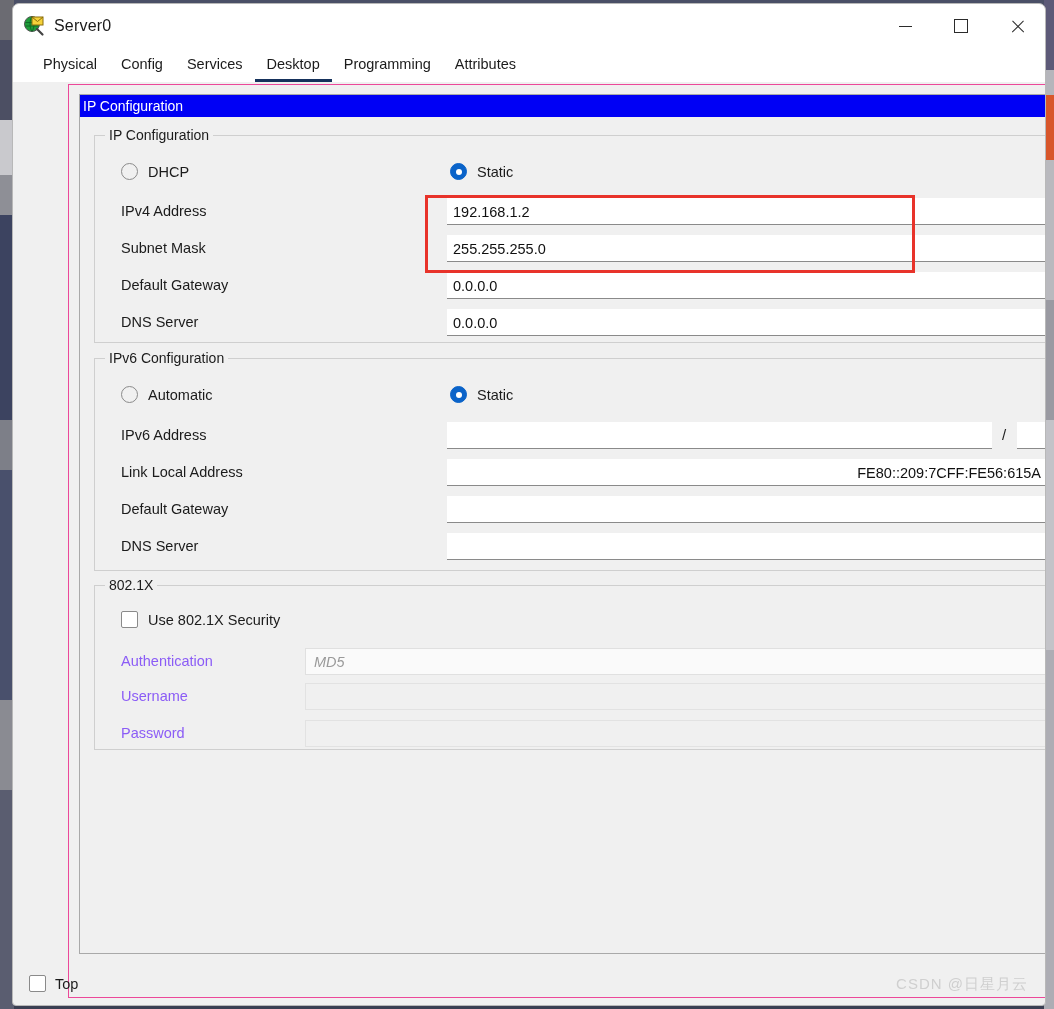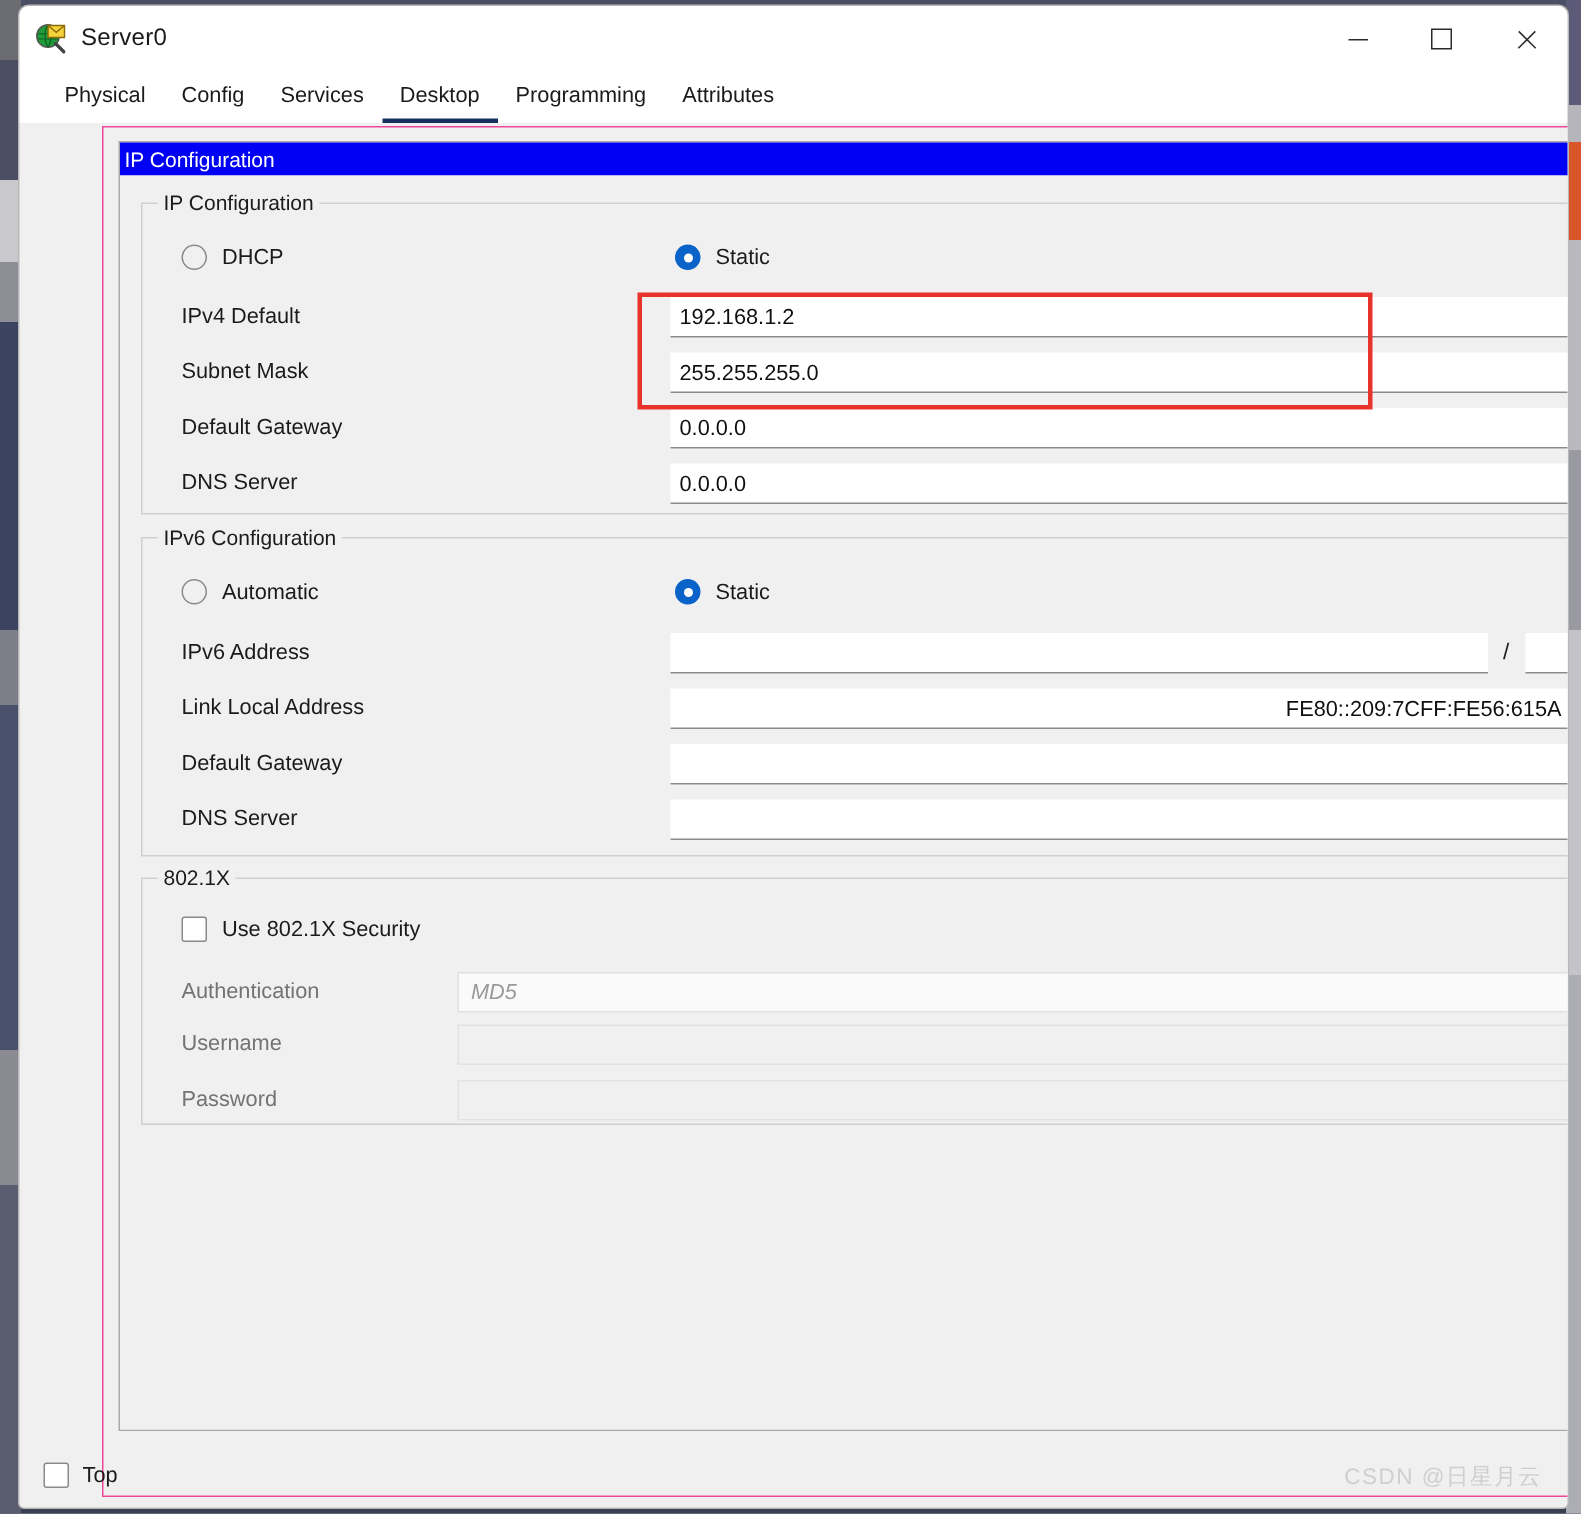--- a/index.html
+++ b/index.html
@@ -233,21 +233,21 @@
     width: 9px; height: 9px;
     border-right: 1.3px solid #b0b0b0;
     border-bottom: 1.3px solid #b0b0b0;
     transform: rotate(45deg) translate(-2px,-2px);
   }
   .field.disabled {
     background: #f0f0f0;
     border: 1px solid #e2e2e2;
     border-bottom: 1px solid #e2e2e2;
   }
-  .label-dim { color: #737373; }
+  .label-dim { color: #8b5cf6; }
 
   
   #red-annotation {
     position: absolute;
     border: 3px solid #e8332a;
     box-sizing: border-box;
     pointer-events: none;
   }
 
   
@@ -331,21 +331,21 @@
           <div class="radio-wrap" style="left:26px; top:27px;">
             <span class="radio"></span>
             <span class="radio-label">DHCP</span>
           </div>
           <div class="radio-wrap" style="left:355px; top:27px;">
             <span class="radio checked"></span>
             <span class="radio-label">Static</span>
           </div>
 
           <div class="row" style="top:62px;">
-            <span class="row-label">IPv4 Default</span>
+            <span class="row-label">IPv4 Address</span>
             <input class="field" style="left: 352px; top: 0px; width: 600px; height: 27px;" value="192.168.1.2">
           </div>
 
           <div class="row" style="top:99px;">
             <span class="row-label">Subnet Mask</span>
             <input class="field" style="left: 352px; top: 0px; width: 600px; height: 27px;" value="255.255.255.0">
           </div>
 
           <div class="row" style="top:136px;">
             <span class="row-label">Default Gateway</span>

